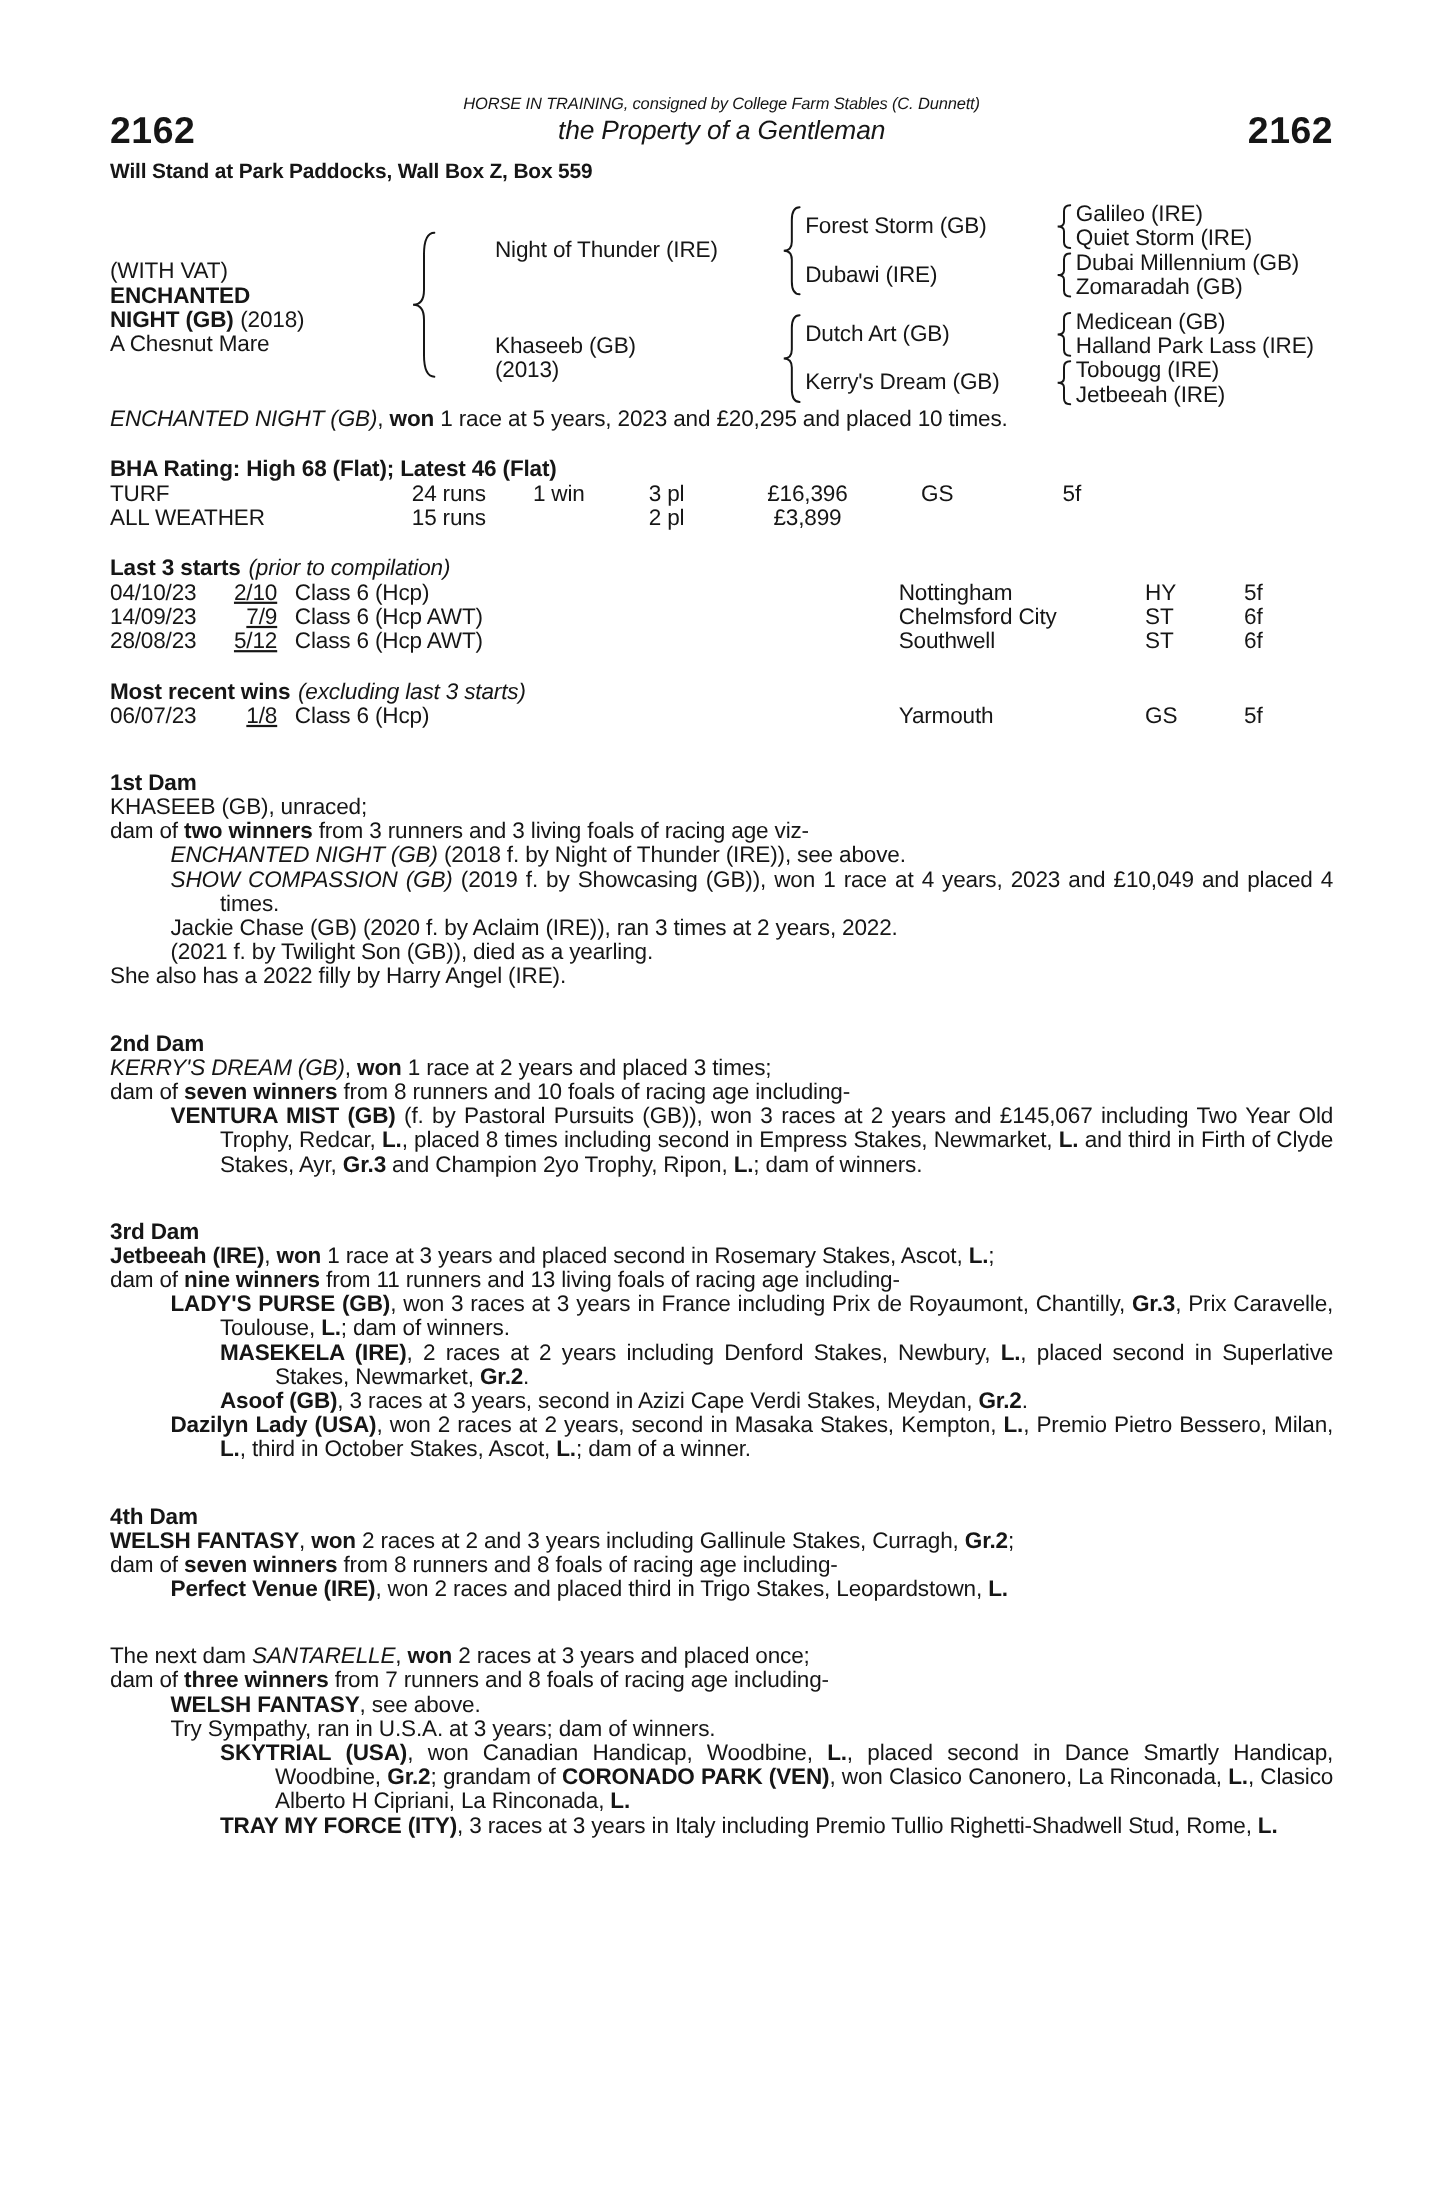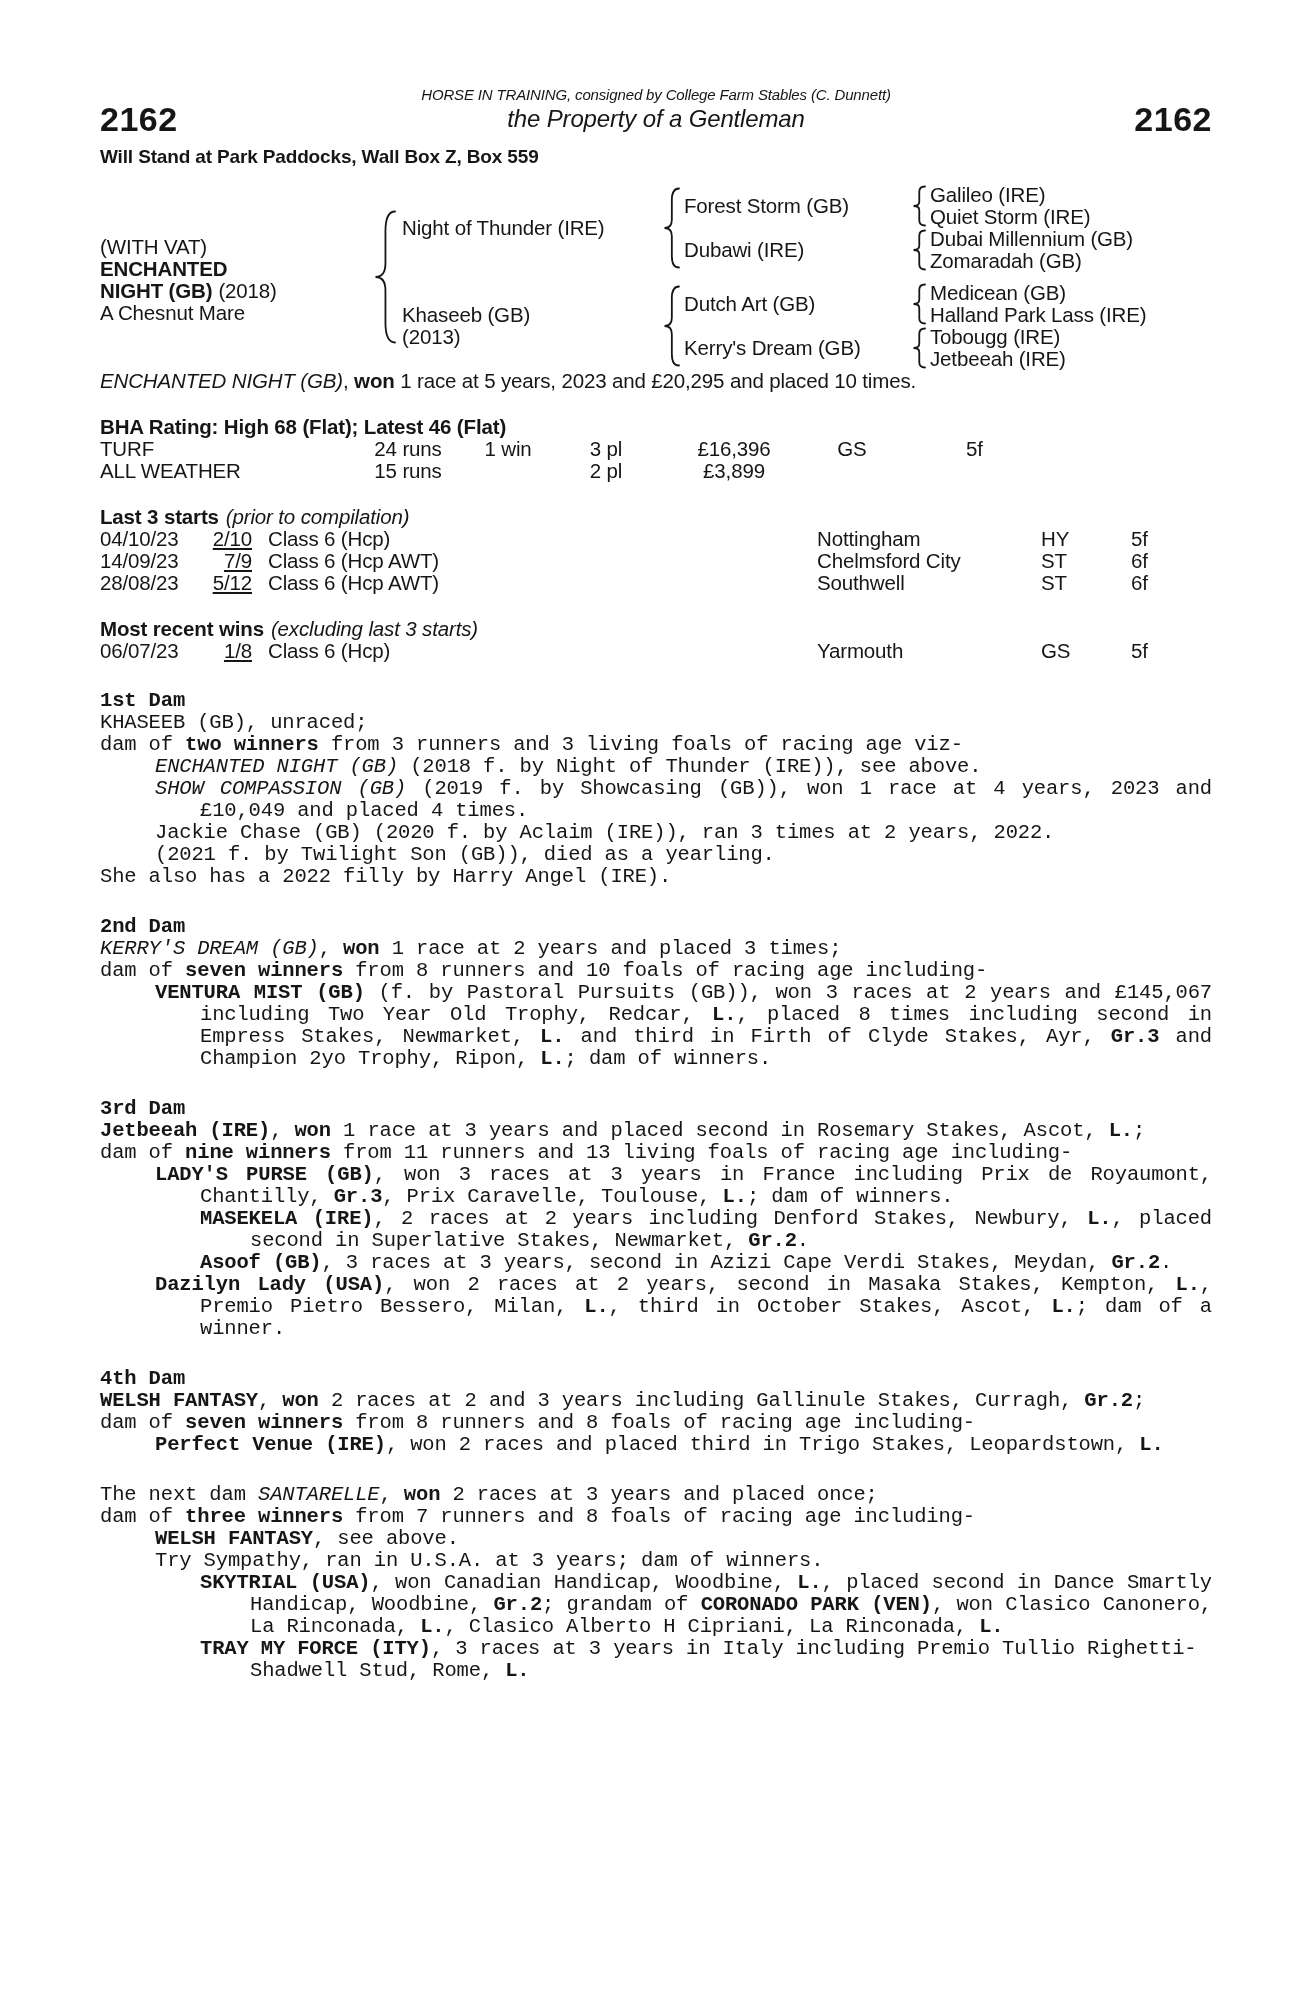--- a/index.html
+++ b/index.html
@@ -21,21 +21,21 @@
   
   .ped { display:flex; margin-top:16px; }
   .ped-id { width:268px; padding-top:52px; }
   .ped-id div { height:22px; }
   .ped-id .nm { font-weight:bold; }
   .ped-id .yr { font-weight:normal; margin-left:6px; }
   .brace-main-w { width:34px; display:flex; align-items:center; justify-content:center; align-self:center; }
   .ped-tree { flex:1; }
   .ped-half { display:flex; align-items:center; }
   .ped-half + .ped-half { margin-top:10px; }
-  .ped-parent { width:256px; }
+  .ped-parent { width:256px;margin-left:48px; }
   .ped-parent div { height:22px; }
   .bw { display:flex; align-items:center; justify-content:center; }
   .bw.p { width:26px; }
   .bw.g { width:22px; }
   .gp-stack { flex:1; }
   .gp-row { display:flex; align-items:center; height:44px; }
   .ped-gp { width:224px; }
   .gg-stack { flex:1; }
   .gg-stack div { height:22px; }
   .brace svg { display:block; }
@@ -50,21 +50,21 @@
   .tbl { margin-top:24px; }
   .tbl-heading .b { font-weight:bold; }
   .tbl-heading .sub { font-style:italic; margin-left:7px; }
   .runs-grid { display:grid; grid-template-columns:90px 62px 565px 210px 68px 1fr; }
   .runs-grid .pos { text-align:right;text-decoration:underline; }
   .runs-grid .cls { padding-left:16px; }
   .runs-grid .going { padding-left:14px; }
   .runs-grid .dist { padding-left:36px; }
 
   
-  .dam-section { margin-top:28px;font-family:Liberation Mono, monospace; }
+  .dam-section { margin-top:39px; }
   .dam-heading { font-weight:bold; }
   .dam-heading:empty { display:none; }
   .para { margin:0; }
   .para.i1 { padding-left:100px; text-indent:-45px; }
   .para.i2 { padding-left:150px; text-indent:-50px; }
   .para.just { text-align:justify; }
   span.b { font-weight:bold; }
   span.i { font-style:italic; }
 </style>
 </head>

